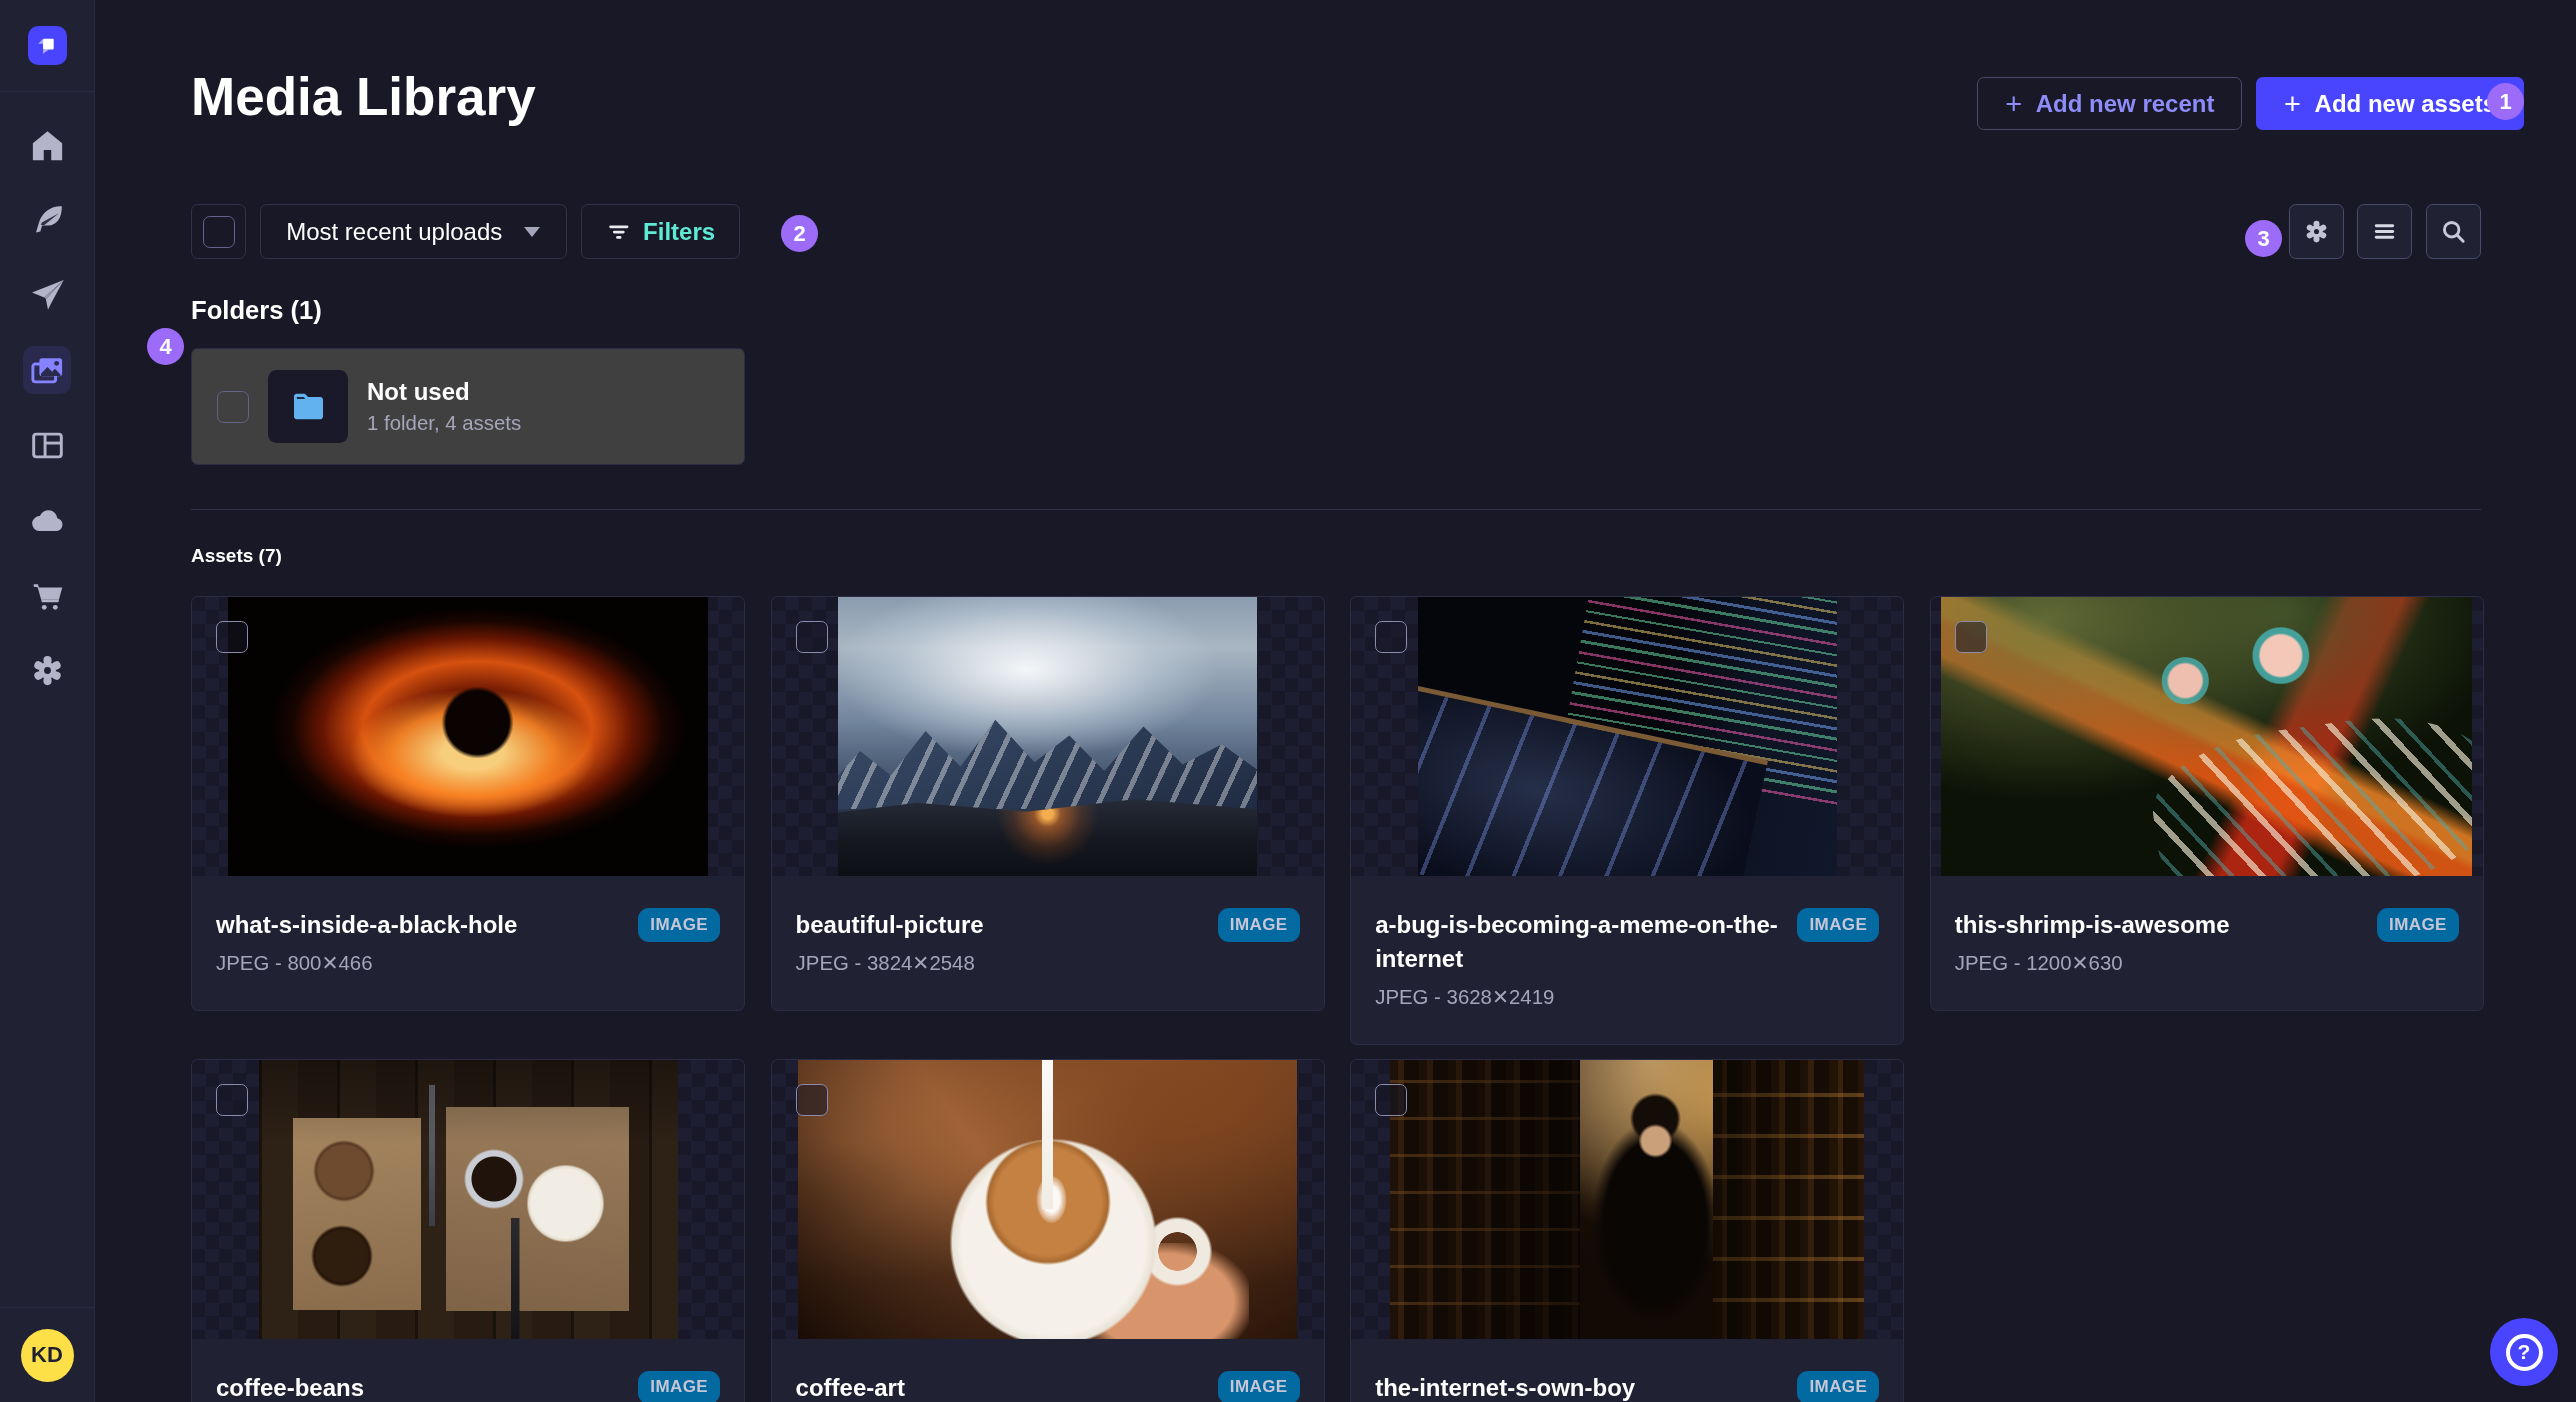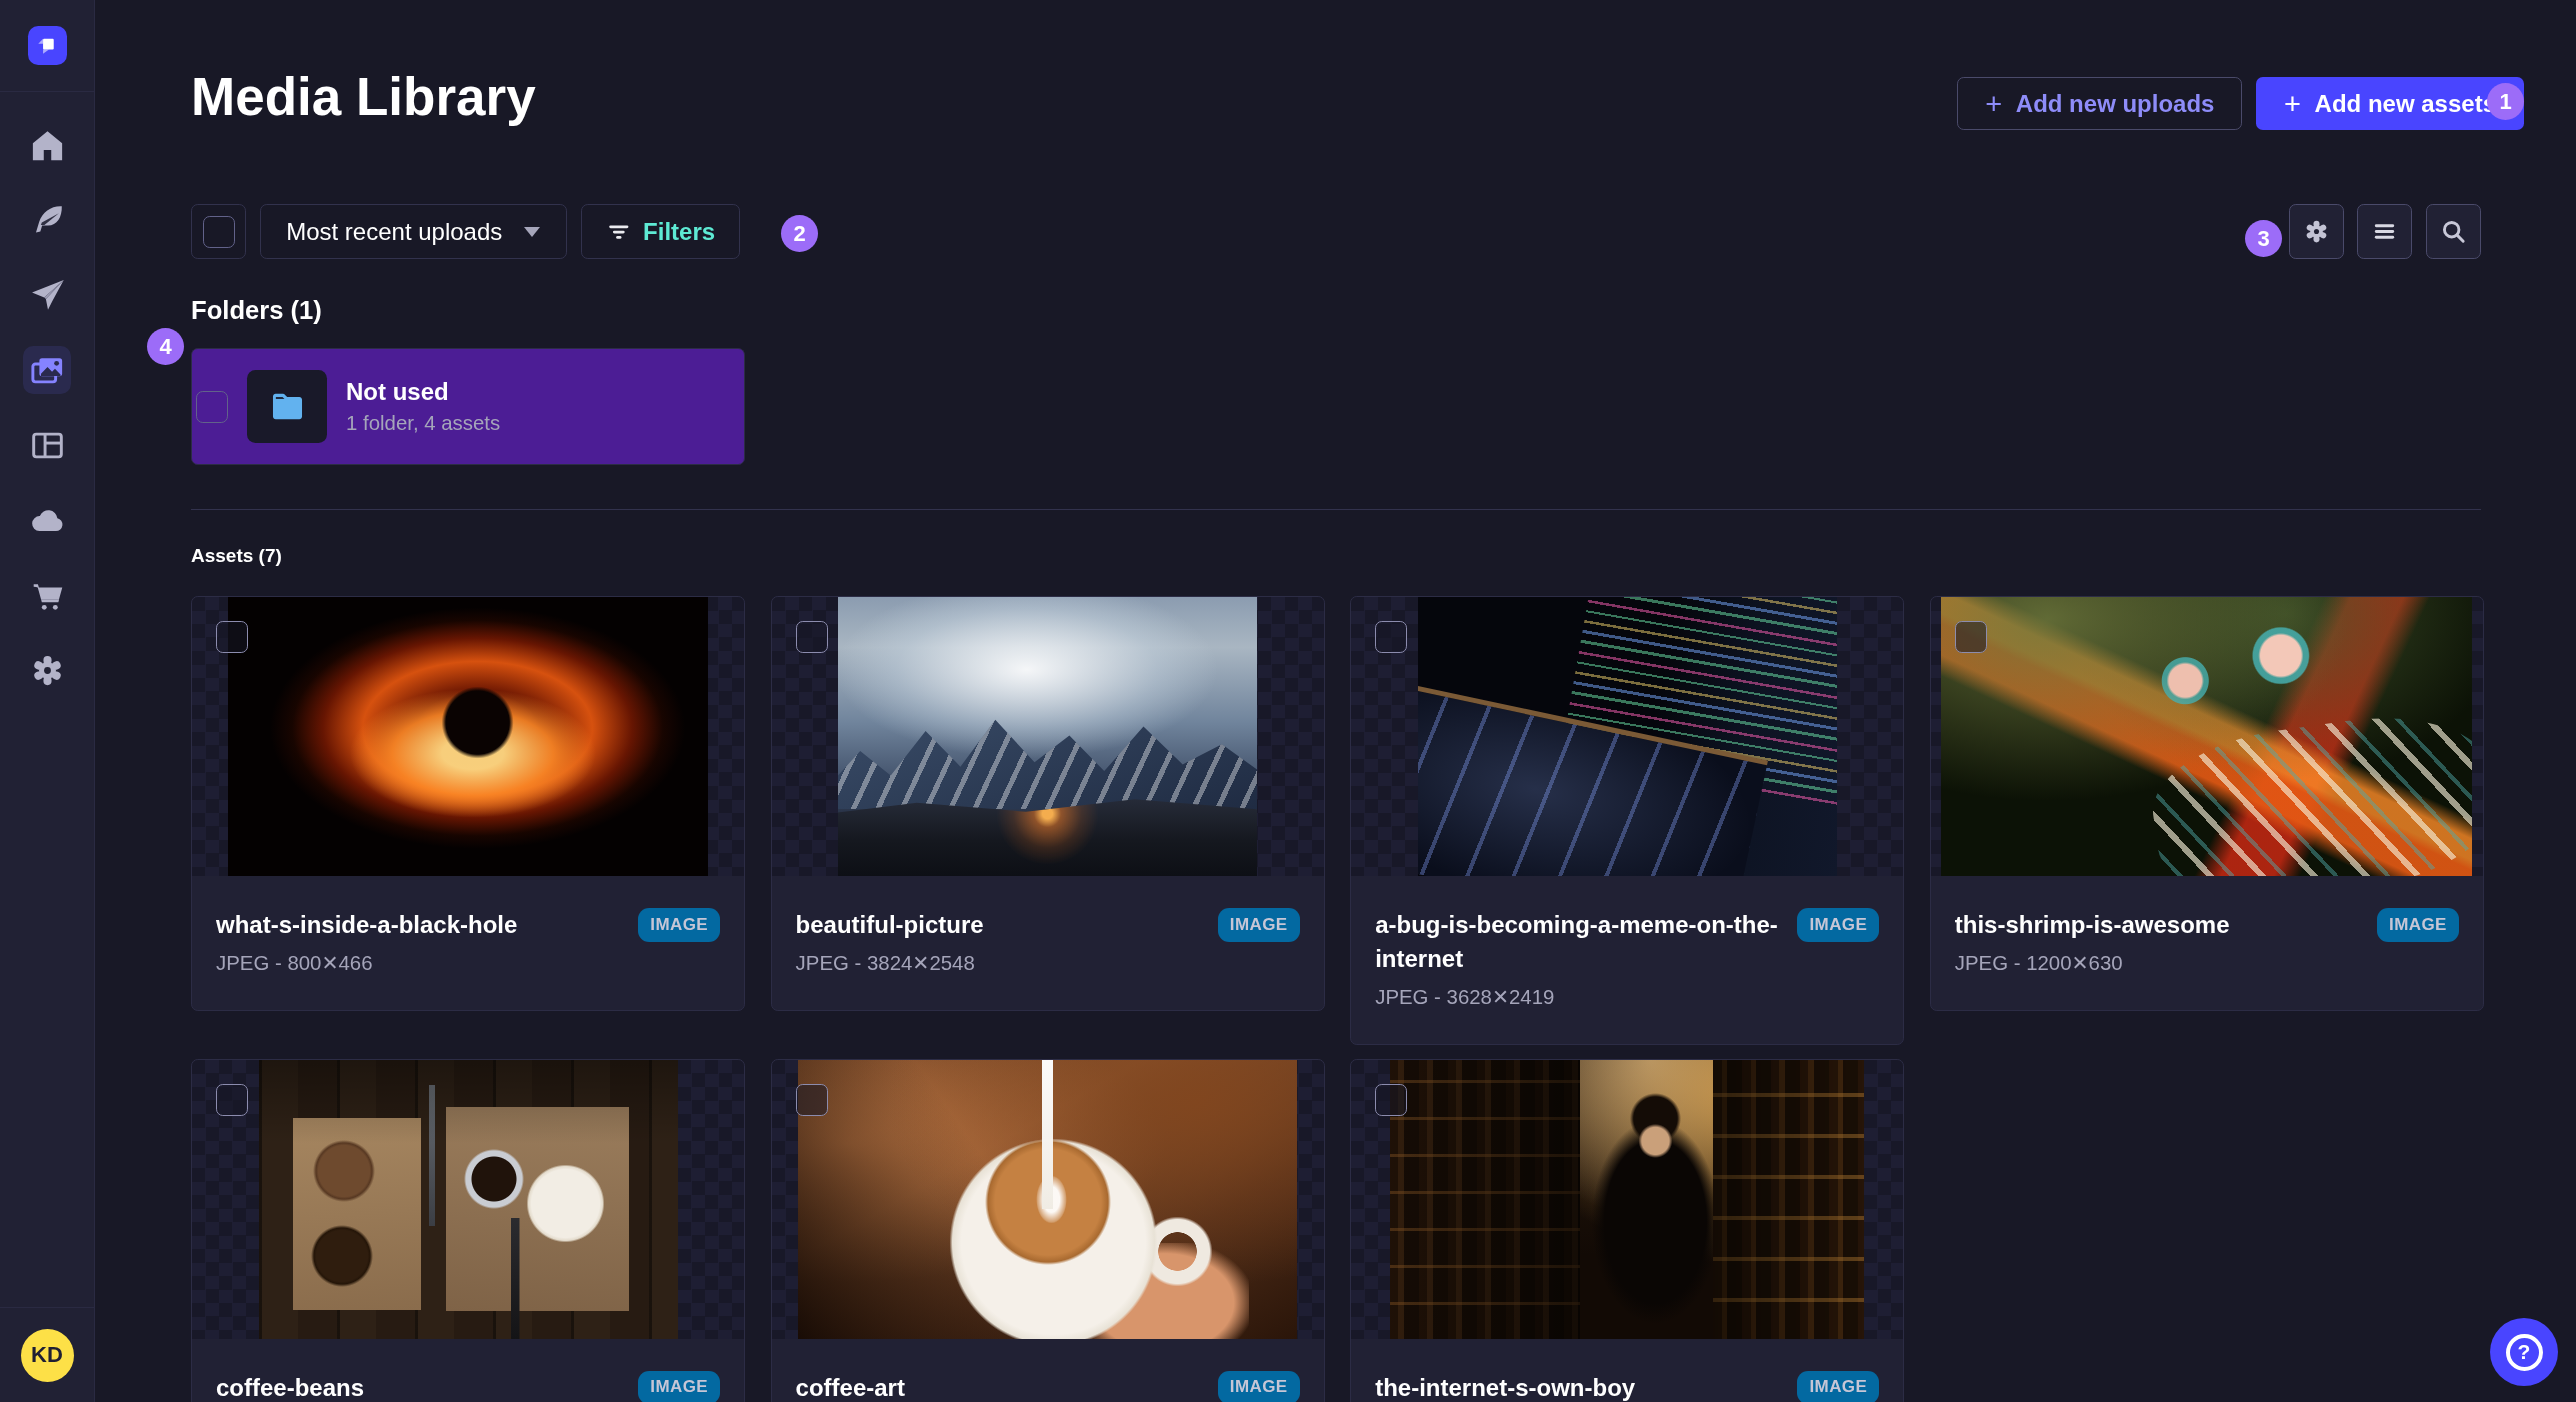--- a/index.html
+++ b/index.html
@@ -71,22 +71,22 @@
   .icon-btn svg { width:29px; height:29px; }
 
   
   .folders-heading { position:absolute; left:191px; top:296px; font-size:25.6px; font-weight:600; }
   .assets-heading  { position:absolute; left:191px; top:545px; font-size:19px; font-weight:600; }
   .section-divider { position:absolute; left:191px; right:95px; top:509px;
     height:0.9px; background:#32324d; }
 
   
   .folder-card { position:absolute; left:191px; top:348px; width:554px; height:117px;
-    background:#4c1d95; border:0.9px solid #2c2c45; border-radius:6.8px;
-    display:flex; align-items:center; gap:19px; padding:0 4px; cursor:pointer; }
+    background:#404040; border:0.9px solid #2c2c45; border-radius:6.8px;
+    display:flex; align-items:center; gap:19px; padding:0 25px; cursor:pointer; }
   .folder-tile { width:80px; height:73px; border-radius:8.5px; background:#191929;
     display:flex; align-items:center; justify-content:center; flex-shrink:0; }
   .folder-title { font-size:24px; font-weight:600; }
   .folder-sub { font-size:20.4px; color:#a5a5ba; margin-top:6.8px; }
 
   
   .assets-grid { position:absolute; left:191px; top:596px; width:2293px;
     display:grid; grid-template-columns:repeat(4,554px); column-gap:25.6px; row-gap:13.6px;
     align-items:start; }
   .asset-card { background:#212134; border:0.9px solid #2c2c45; border-radius:6.8px;
@@ -284,21 +284,21 @@
   <div class="side-bottom">
     <div class="avatar">KD</div>
   </div>
 </nav>
 
 <h1 class="page-title">Media Library</h1>
 
 <div class="header-actions">
   <button class="btn btn-tertiary">
     <span class="plus">+</span>
-    <span>Add new uploads</span>
+    <span>Add new recent</span>
   </button>
   <button class="btn btn-primary">
     <span class="plus">+</span>
     <span>Add new assets</span>
   </button>
 </div>
 
 <div class="annot annot-1">1</div>
 <div class="annot annot-2">2</div>
 <div class="annot annot-3">3</div>

